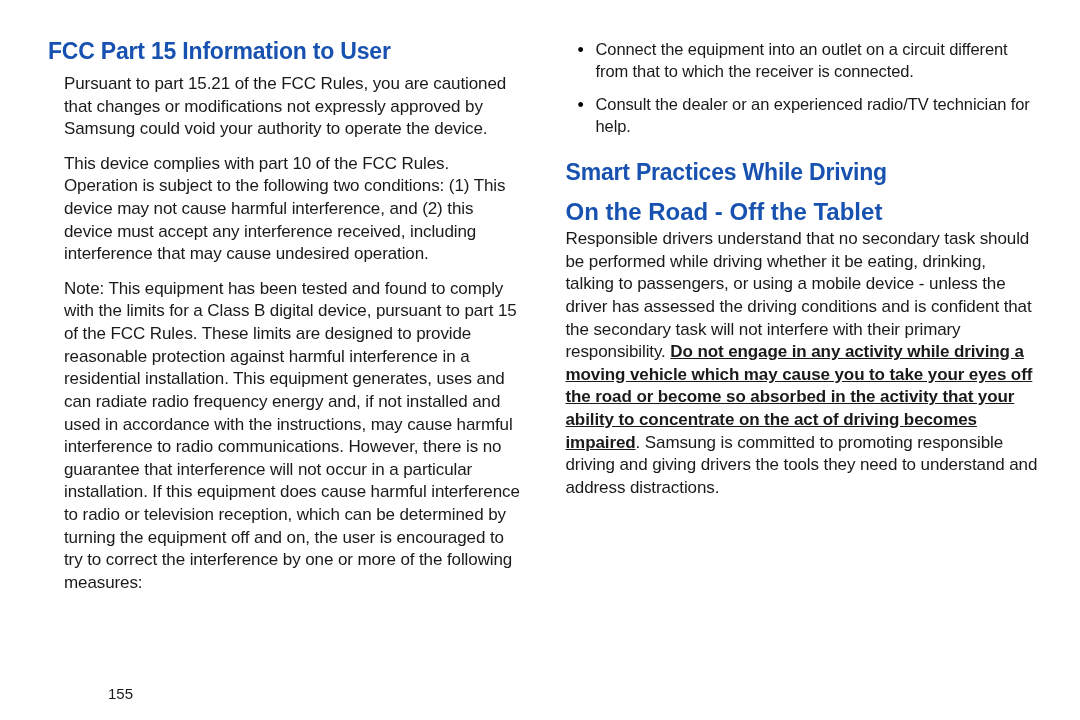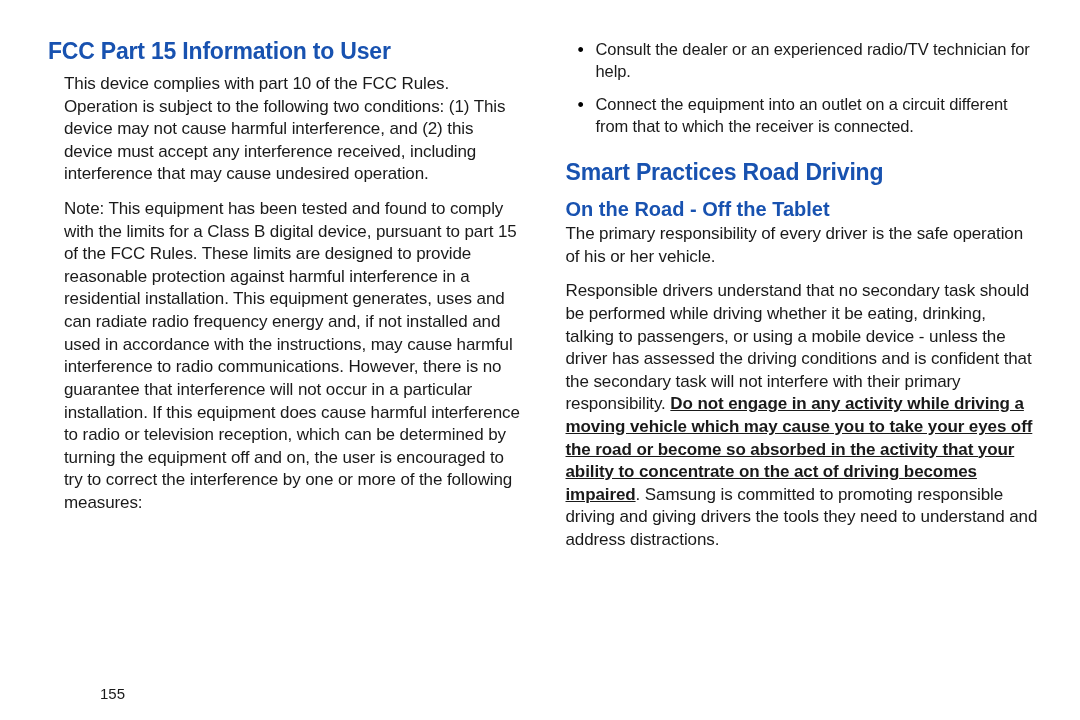--- a/index.html
+++ b/index.html
@@ -28,21 +28,21 @@
   .h1 {
     font-size: 23px;
     font-weight: 800;
     color: #1852b0;
     letter-spacing: -0.2px;
     margin: 0 0 8px 0;
     font-stretch: condensed;
     font-family: Arial, "Arial Narrow", sans-serif;
   }
   .h2 {
-    font-size: 20px;
+    font-size: 24px;
     font-weight: 800;
     color: #1852b0;
     margin: 4px 0 2px 0;
     font-stretch: condensed;
     font-family: Arial, "Arial Narrow", sans-serif;
   }
   .body-text {
     font-size: 17px;
     line-height: 1.33;
     margin: 0 0 12px 0;
@@ -81,41 +81,41 @@
     color: #000;
   }
   .pagenum {
     position: absolute;
     bottom: 18px;
     font-size: 15px;
     font-family: "Arial Narrow", Arial, sans-serif;
     letter-spacing: 0px;
   }
   .pagenum.left {
-    left: 100px;
+    left: 108px;
   }
 </style>
 </head>
 <body>
 
 <div class="page">
 
   <div class="col">
     <h1 class="h1">FCC Part 15 Information to User</h1>
+    <p class="body-text body-indent">Pursuant to part 15.21 of the FCC Rules, you are cautioned that changes or modifications not expressly approved by Samsung could void your authority to operate the device.</p>
     <p class="body-text body-indent">This device complies with part 10 of the FCC Rules. Operation is subject to the following two conditions: (1) This device may not cause harmful interference, and (2) this device must accept any interference received, including interference that may cause undesired operation.</p>
     <p class="body-text body-indent">Note: This equipment has been tested and found to comply with the limits for a Class B digital device, pursuant to part 15 of the FCC Rules. These limits are designed to provide reasonable protection against harmful interference in a residential installation. This equipment generates, uses and can radiate radio frequency energy and, if not installed and used in accordance with the instructions, may cause harmful interference to radio communications. However, there is no guarantee that interference will not occur in a particular installation. If this equipment does cause harmful interference to radio or television reception, which can be determined by turning the equipment off and on, the user is encouraged to try to correct the interference by one or more of the following measures:</p>
   </div>
 
   <div class="col">
     <ul class="bullets">
+      <li>Connect the equipment into an outlet on a circuit different from that to which the receiver is connected.</li>
       <li>Consult the dealer or an experienced radio/TV technician for help.</li>
-      <li>Connect the equipment into an outlet on a circuit different from that to which the receiver is connected.</li>
     </ul>
-    <h1 class="h1" style="margin-top:2px;">Smart Practices Road Driving</h1>
+    <h1 class="h1" style="margin-top:2px;">Smart Practices While Driving</h1>
     <h2 class="h2">On the Road - Off the Tablet</h2>
-    <p class="body-text">The primary responsibility of every driver is the safe operation of his or her vehicle.</p>
     <p class="body-text">
       <span>Responsible drivers understand that no secondary task should be performed while driving whether it be eating, drinking, talking to passengers, or using a mobile device - unless the driver has assessed the driving conditions and is confident that the secondary task will not interfere with their primary responsibility. </span><span class="bold">Do not engage in any activity while driving a moving vehicle which may cause you to take your eyes off the road or become so absorbed in the activity that your ability to concentrate on the act of driving becomes impaired</span><span>. Samsung is committed to promoting responsible driving and giving drivers the tools they need to understand and address distractions.</span>
     </p>
   </div>
 
   <div class="pagenum left">155</div>
 </div>
 
 </body></html>

